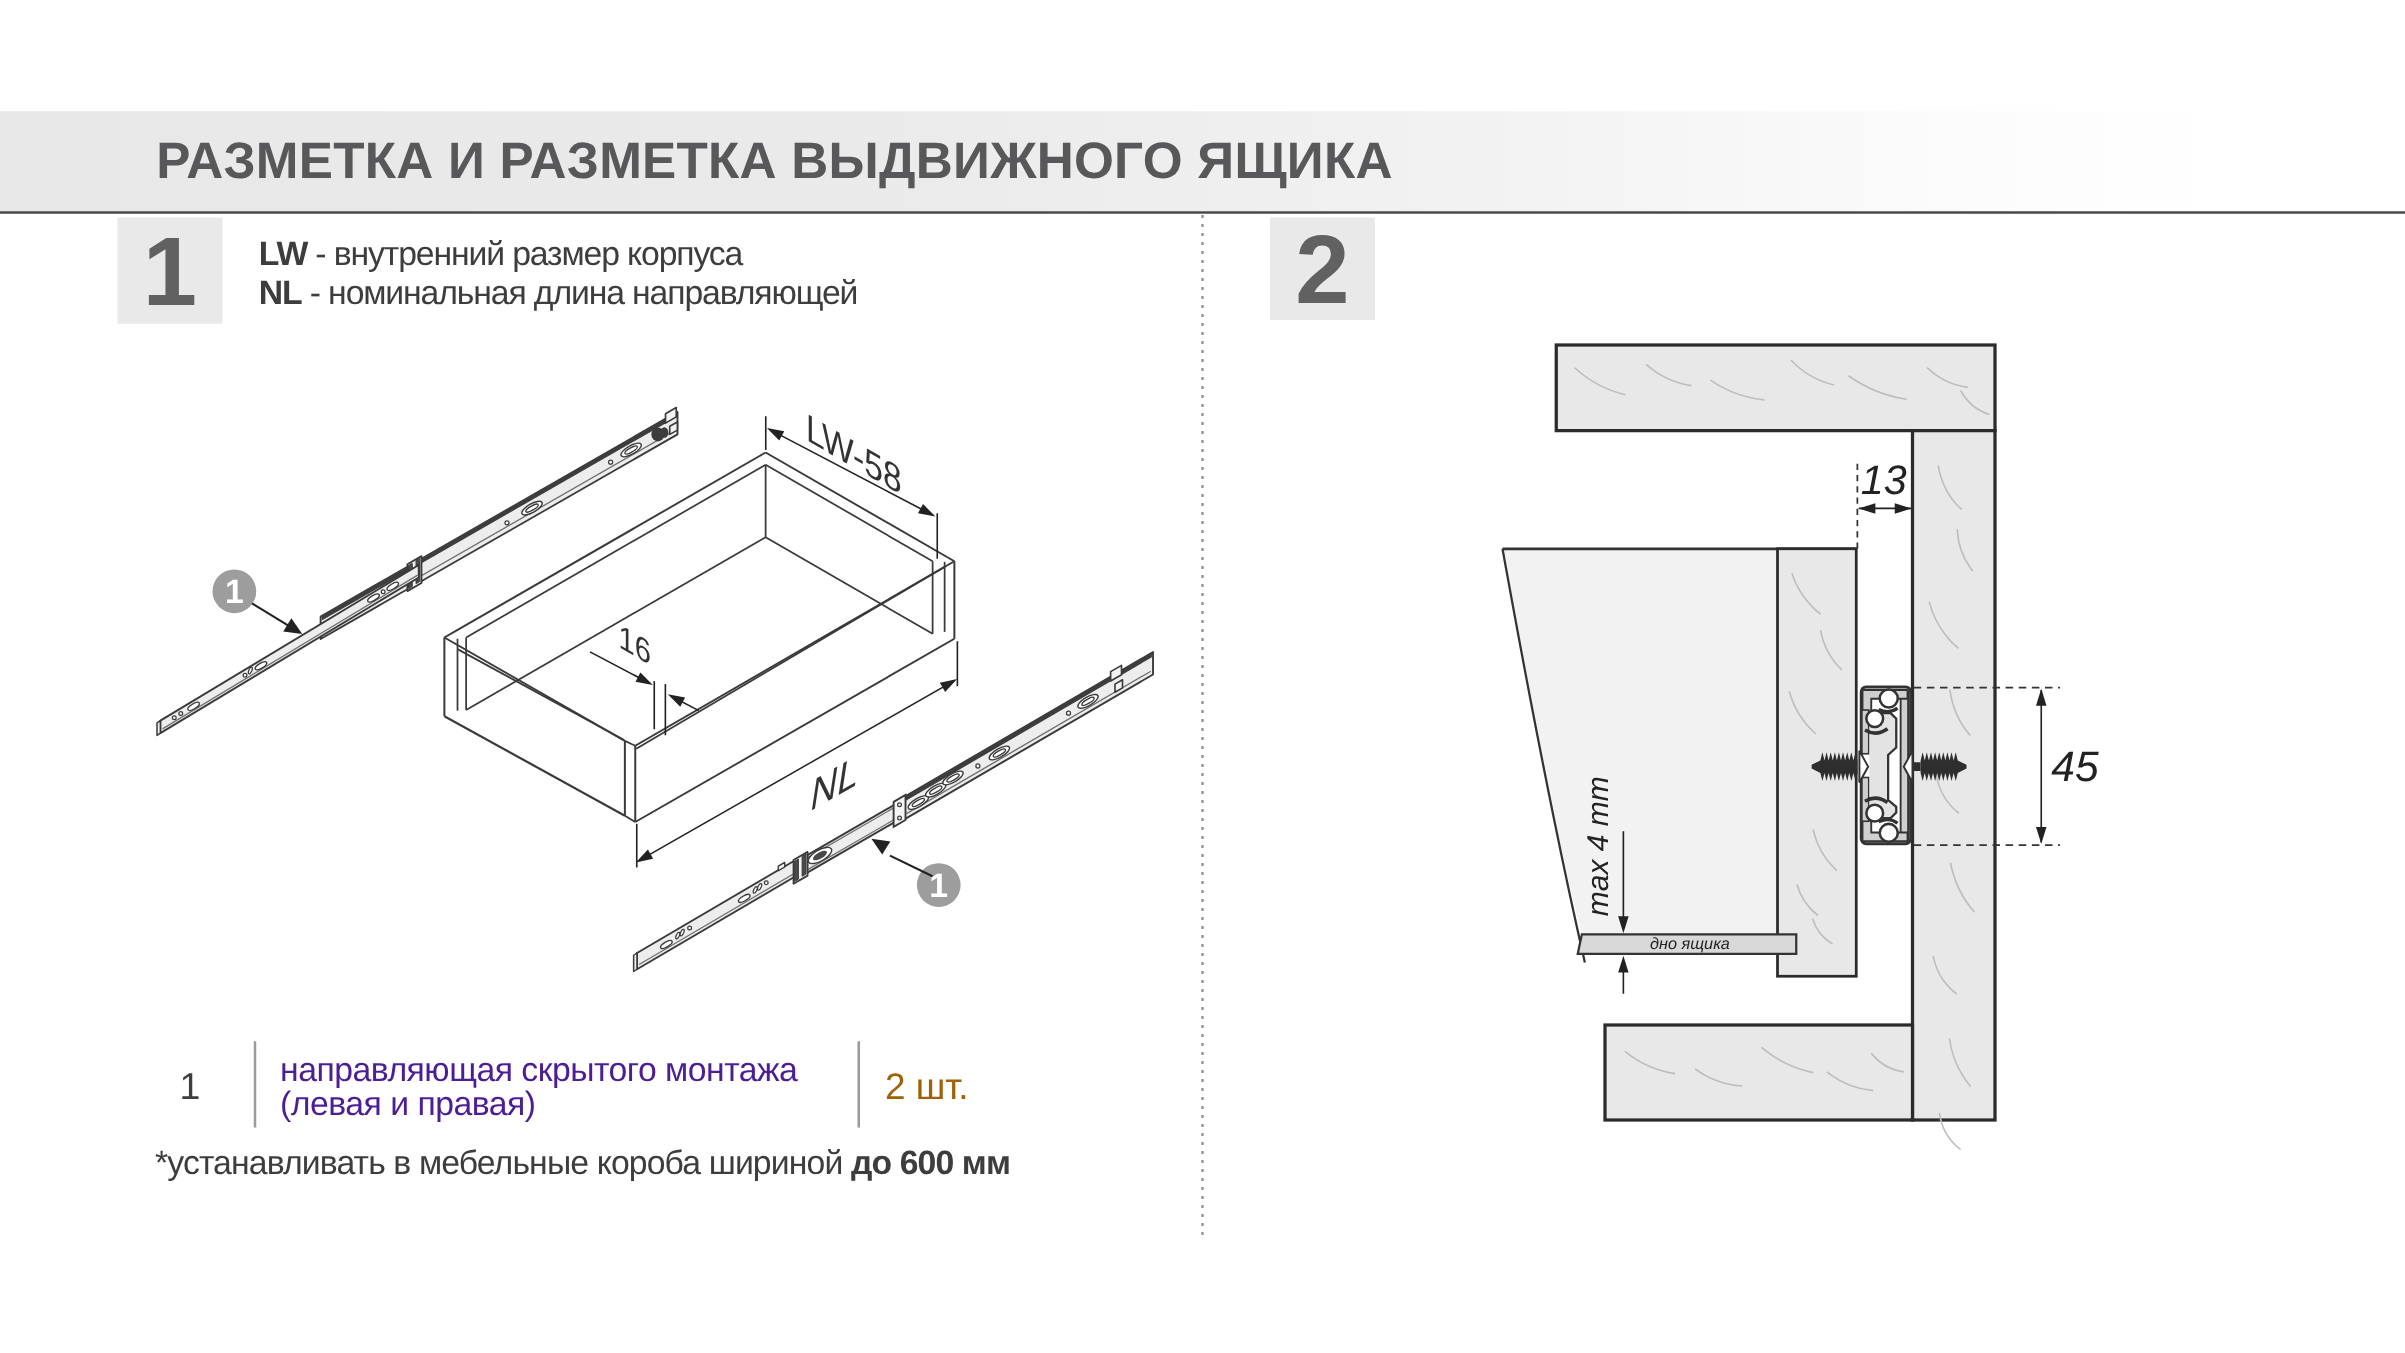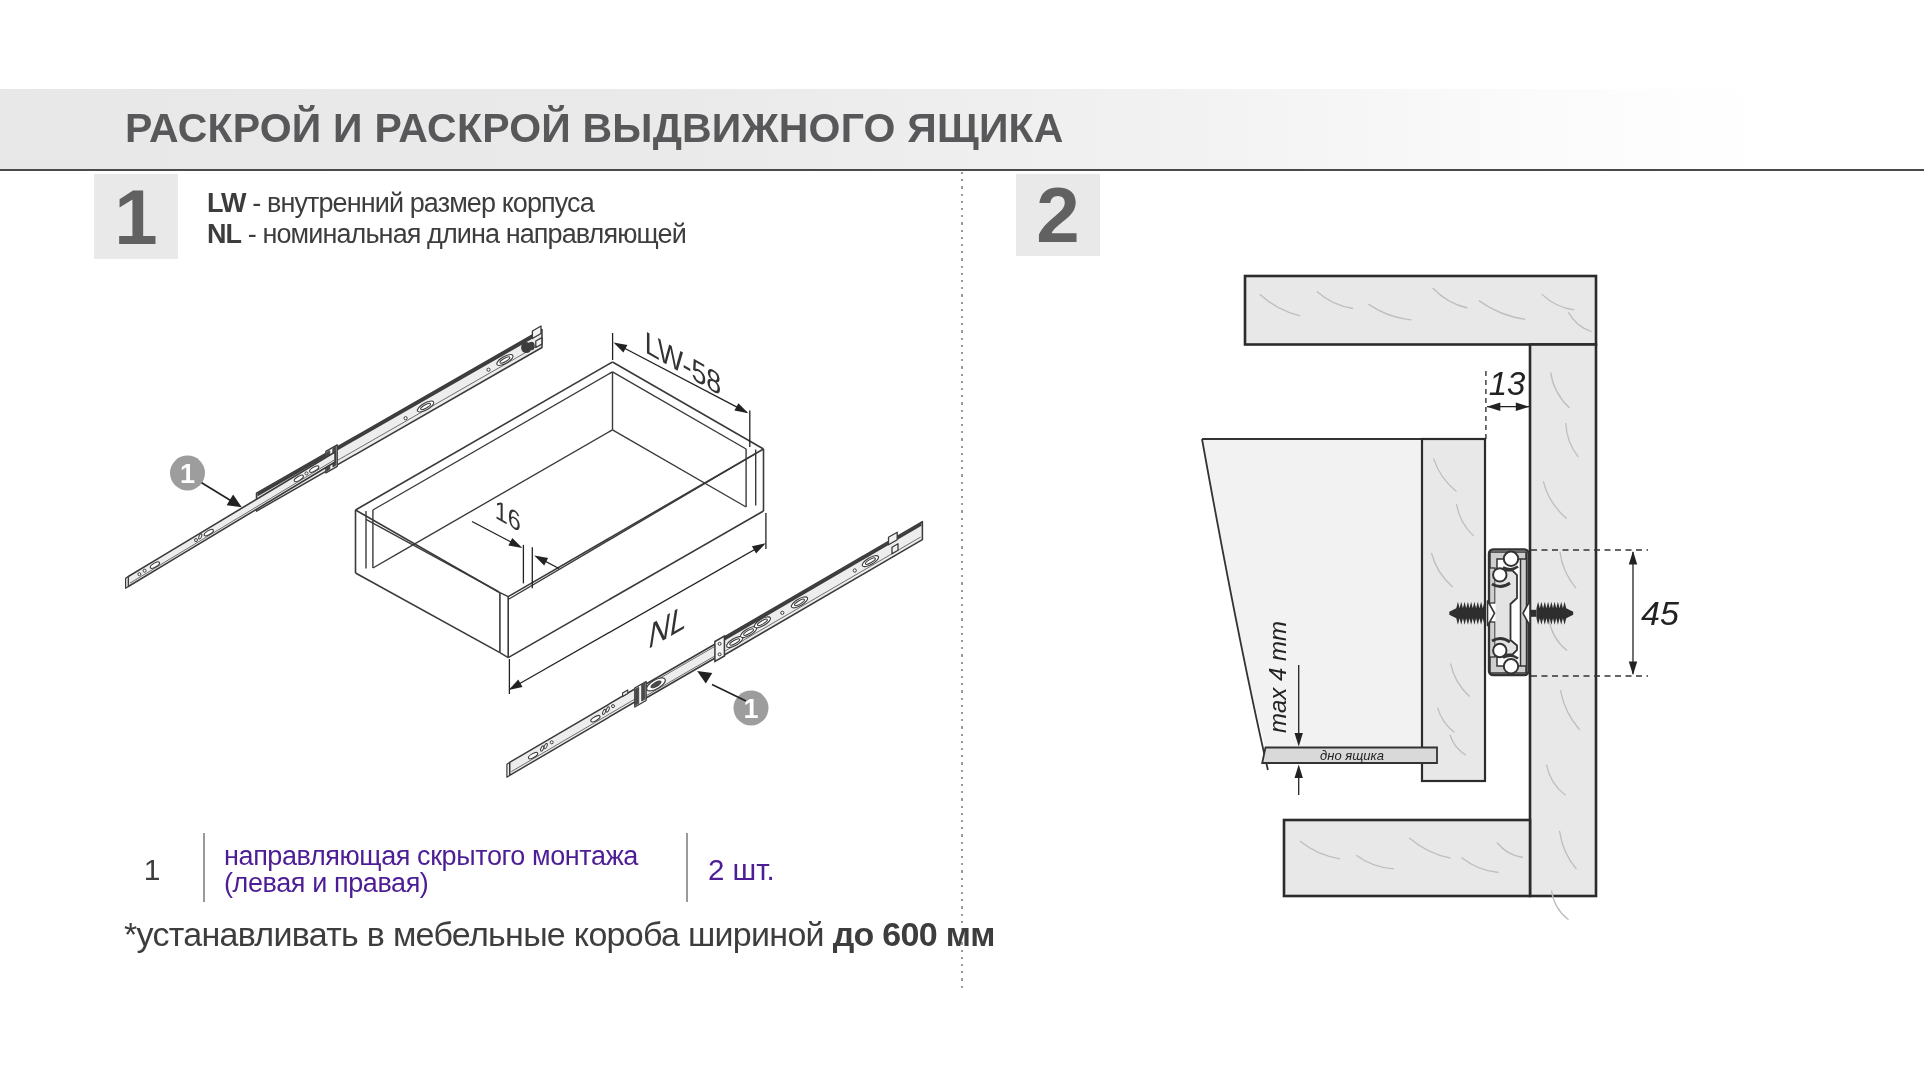--- a/index.html
+++ b/index.html
@@ -2,21 +2,21 @@
 <html><head><meta charset="utf-8">
 <style>
   html,body{margin:0;padding:0;width:1924px;height:1082px;background:#ffffff;
     font-family:"Liberation Sans",sans-serif;position:relative;overflow:hidden}
   .abs{position:absolute}
 </style></head>
 <body>
 
 <div class="abs" style="left:0;top:89px;width:1924px;height:80px;background:linear-gradient(90deg,#e8e8e8 0%,#eaeaea 35%,#f2f2f2 62%,#fbfbfb 80%,#ffffff 92%)"></div>
 
-<div class="abs" style="left:125px;top:105px;font-size:41px;font-weight:bold;color:#58585a;letter-spacing:0.2px;white-space:nowrap">РАСКРОЙ И РАСКРОЙ ВЫДВИЖНОГО ЯЩИКА</div>
+<div class="abs" style="left:125px;top:105px;font-size:41px;font-weight:bold;color:#58585a;letter-spacing:0.2px;white-space:nowrap">РАЗМЕТКА И РАЗМЕТКА ВЫДВИЖНОГО ЯЩИКА</div>
 
 <div class="abs" style="left:0;top:169px;width:1924px;height:2.4px;background:#4a4a4a"></div>
 
 <div class="abs" style="left:94px;top:174px;width:84px;height:85px;background:#e9e9e9"></div>
 
 <div class="abs" style="left:94px;top:174px;width:84px;height:85px;font-size:78px;font-weight:bold;color:#616161;text-align:center;line-height:86px">1</div>
 
 <div class="abs" style="left:207px;top:188px;font-size:27px;color:#3d3d3d;line-height:31.2px;letter-spacing:-0.9px"><b>LW</b> - внутренний размер корпуса<br><b>NL</b> - номинальная длина направляющей</div>
 
 <div class="abs" style="left:1016px;top:174px;width:84px;height:82px;background:#e9e9e9"></div>
@@ -26,23 +26,23 @@
 <div class="abs" style="left:961px;top:172px;width:2.3px;height:820px;background:repeating-linear-gradient(180deg,#999 0,#999 2.3px,transparent 2.3px,transparent 7.2px)"></div>
 
 <div class="abs" style="left:130px;top:853px;width:44px;font-size:30px;color:#3d3d3d;text-align:center">1</div>
 
 <div class="abs" style="left:203px;top:833px;width:2px;height:69px;background:#9a9a9a"></div>
 
 <div class="abs" style="left:224px;top:843px;font-size:27px;color:#4c1d95;line-height:27.3px;letter-spacing:-0.4px">направляющая скрытого монтажа<br>(левая и правая)</div>
 
 <div class="abs" style="left:686px;top:833px;width:2px;height:69px;background:#9a9a9a"></div>
 
-<div class="abs" style="left:708px;top:853px;font-size:29.5px;color:#4c1d95">2 шт.</div>
-
-<div class="abs" style="left:124px;top:915px;font-size:34px;color:#3d3d3d;letter-spacing:-0.7px">*устанавливать в мебельные короба шириной <b>до 600 мм</b></div>
+<div class="abs" style="left:708px;top:853px;font-size:29.5px;color:#a16207">2 шт.</div>
+
+<div class="abs" style="left:124px;top:915px;font-size:27px;color:#3d3d3d;letter-spacing:-0.7px">*устанавливать в мебельные короба шириной <b>до 600 мм</b></div>
 
 <svg style="position:absolute;left:100px;top:300px;will-change:transform" width="860" height="500" viewBox="0 0 860 500">
 <polygon points="512.5,62.0 663.5,149.0 663.5,211.0 408.2,357.6 255.5,273.0 255.5,210.0" fill="#ffffff" stroke="none" stroke-width="0" stroke-linejoin="round"></polygon>
 
 <line x1="255.5" y1="210.0" x2="512.5" y2="62.0" stroke="#3a3a3a" stroke-width="1.6"></line>
 <line x1="512.5" y1="62.0" x2="663.5" y2="149.0" stroke="#3a3a3a" stroke-width="1.6"></line>
 <line x1="255.5" y1="210.0" x2="255.5" y2="273.0" stroke="#3a3a3a" stroke-width="1.6"></line>
 <line x1="663.5" y1="149.0" x2="663.5" y2="211.0" stroke="#3a3a3a" stroke-width="1.6"></line>
 <line x1="255.5" y1="273.0" x2="399.9" y2="352.6" stroke="#3a3a3a" stroke-width="1.6"></line>
 <line x1="408.2" y1="357.6" x2="663.5" y2="211.0" stroke="#3a3a3a" stroke-width="1.6"></line>

